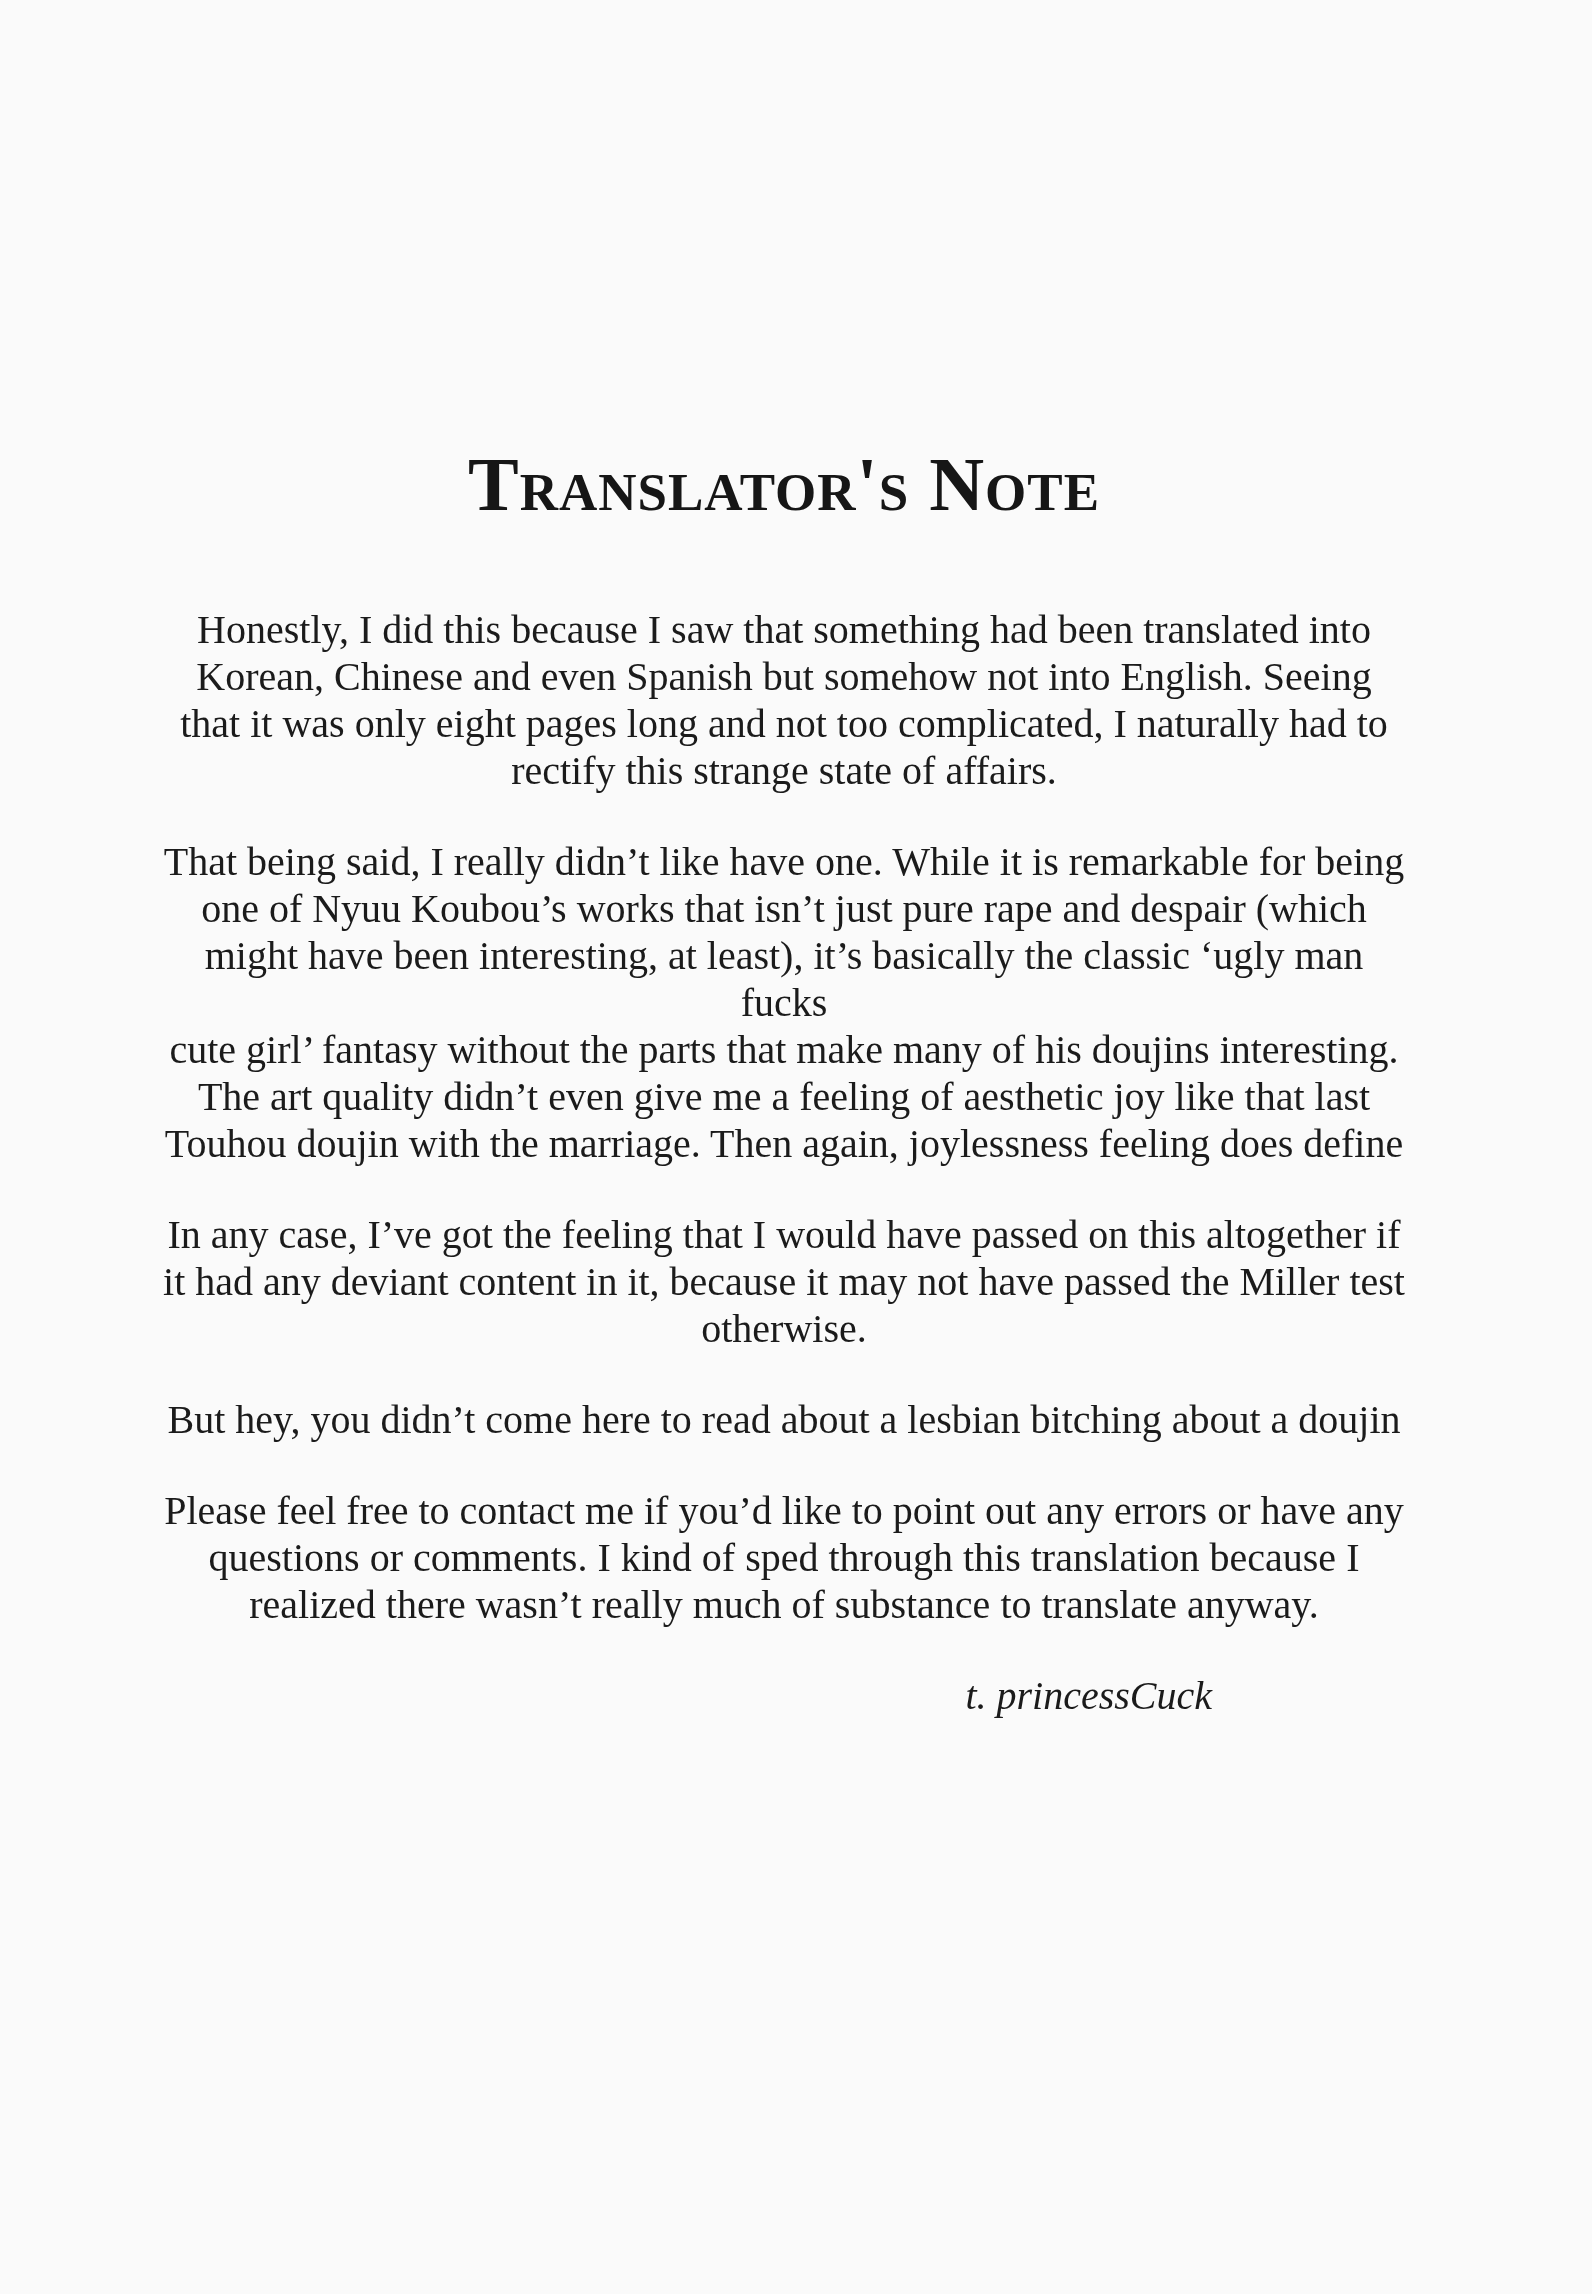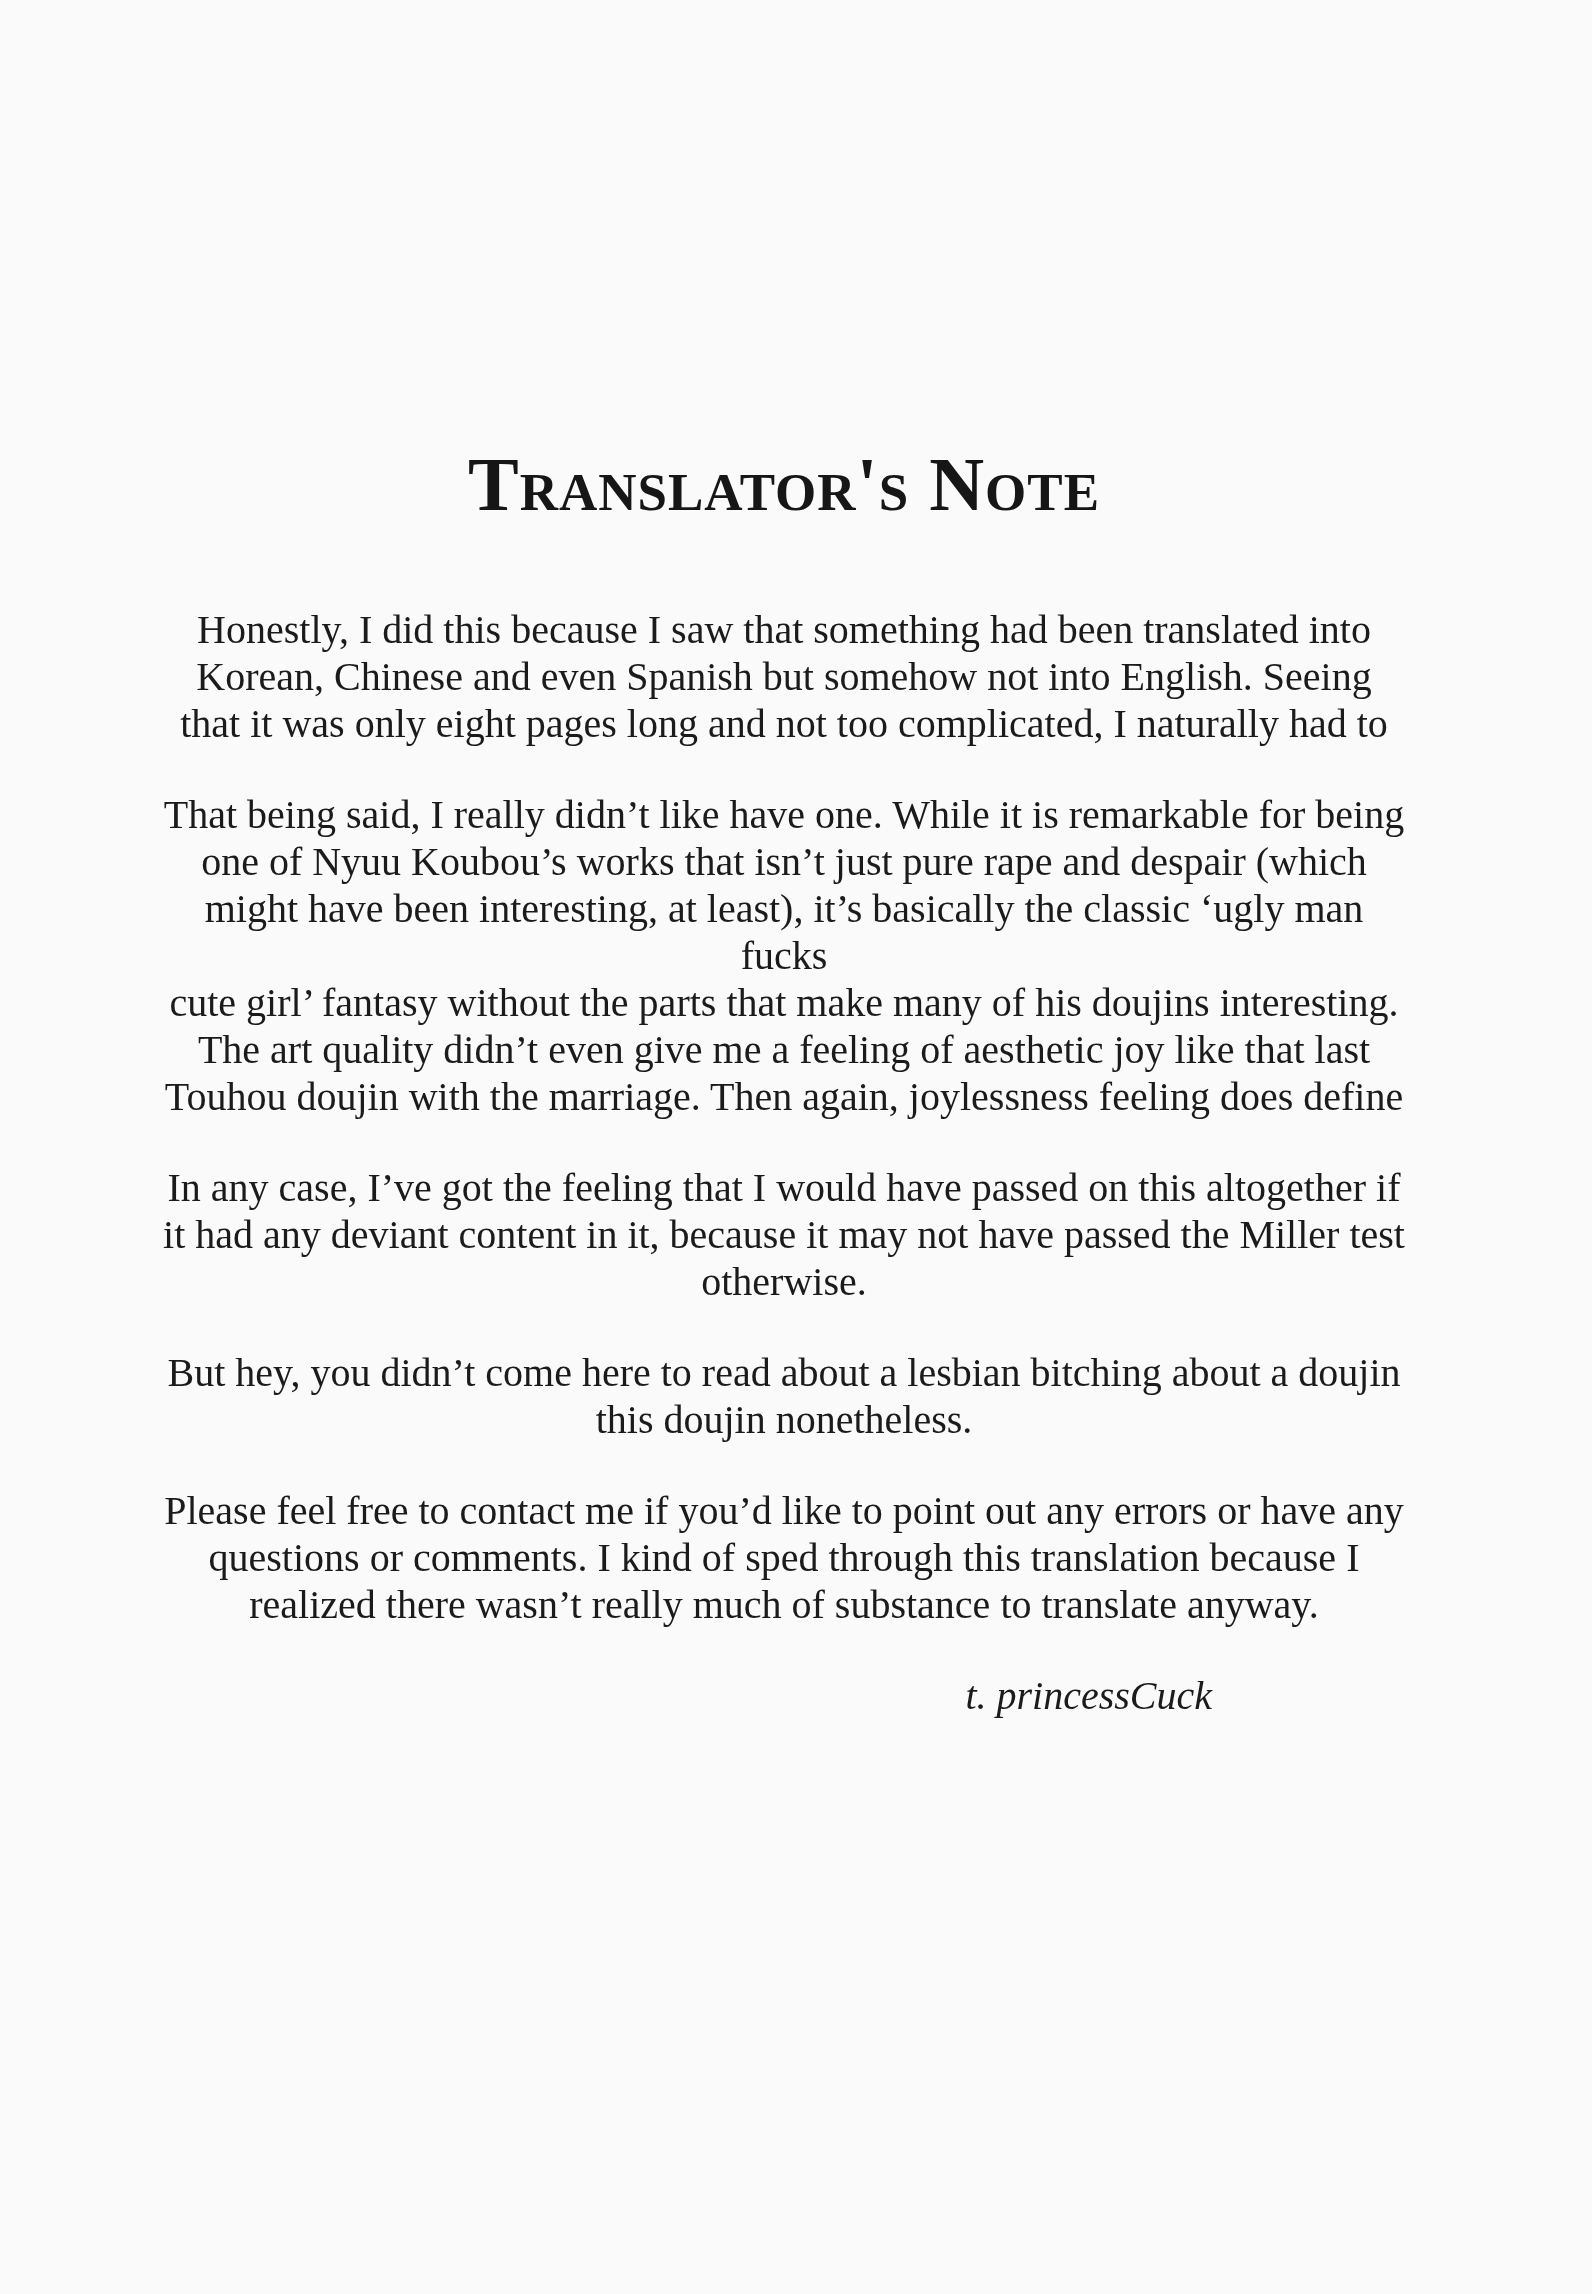--- a/index.html
+++ b/index.html
@@ -58,40 +58,40 @@
 
 <div class="page">
   <h1 class="note-title">Translator's Note</h1>
 
   <div class="content">
 
     <p>
       <span class="line">Honestly, I did this because I saw that something had been translated into</span>
       <span class="line">Korean, Chinese and even Spanish but somehow not into English. Seeing</span>
       <span class="line">that it was only eight pages long and not too complicated, I naturally had to</span>
+      <span class="line">rectify this strange state of affairs.</span>
     </p>
 
     <p>
       <span class="line">That being said, I really didn’t like have one. While it is remarkable for being</span>
       <span class="line">one of Nyuu Koubou’s works that isn’t just pure rape and despair (which</span>
       <span class="line">might have been interesting, at least), it’s basically the classic ‘ugly man fucks</span>
       <span class="line">cute girl’ fantasy without the parts that make many of his doujins interesting.</span>
       <span class="line">The art quality didn’t even give me a feeling of aesthetic joy like that last</span>
       <span class="line">Touhou doujin with the marriage. Then again, joylessness feeling does define</span>
     </p>
 
     <p>
       <span class="line">In any case, I’ve got the feeling that I would have passed on this altogether if</span>
       <span class="line">it had any deviant content in it, because it may not have passed the Miller test</span>
       <span class="line">otherwise.</span>
     </p>
 
     <p>
       <span class="line">But hey, you didn’t come here to read about a lesbian bitching about a doujin</span>
-      <span class="line">this doujin nonetheless.</span>
     </p>
 
     <p>
       <span class="line">Please feel free to contact me if you’d like to point out any errors or have any</span>
       <span class="line">questions or comments. I kind of sped through this translation because I</span>
       <span class="line">realized there wasn’t really much of substance to translate anyway.</span>
     </p>
 
     <div class="signature">t. princessCuck</div>
 

